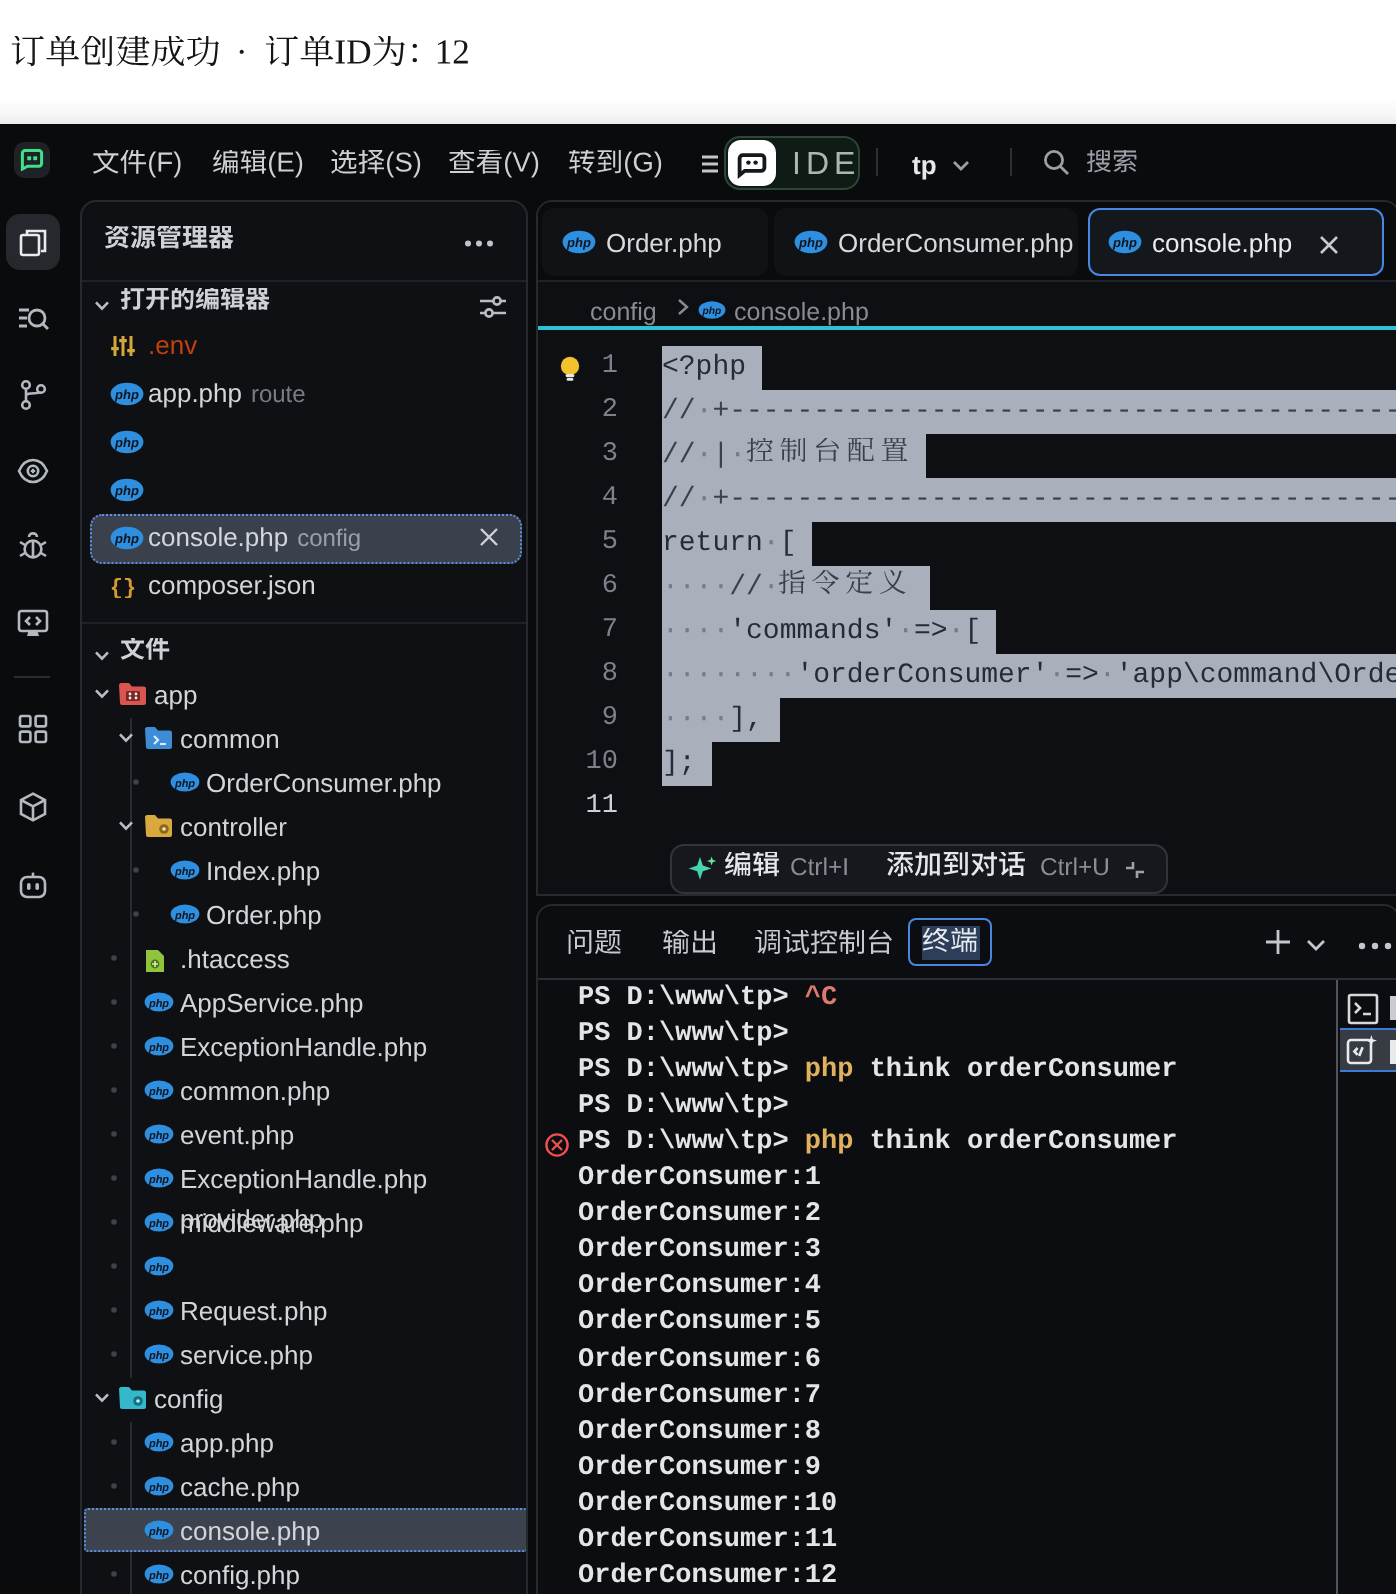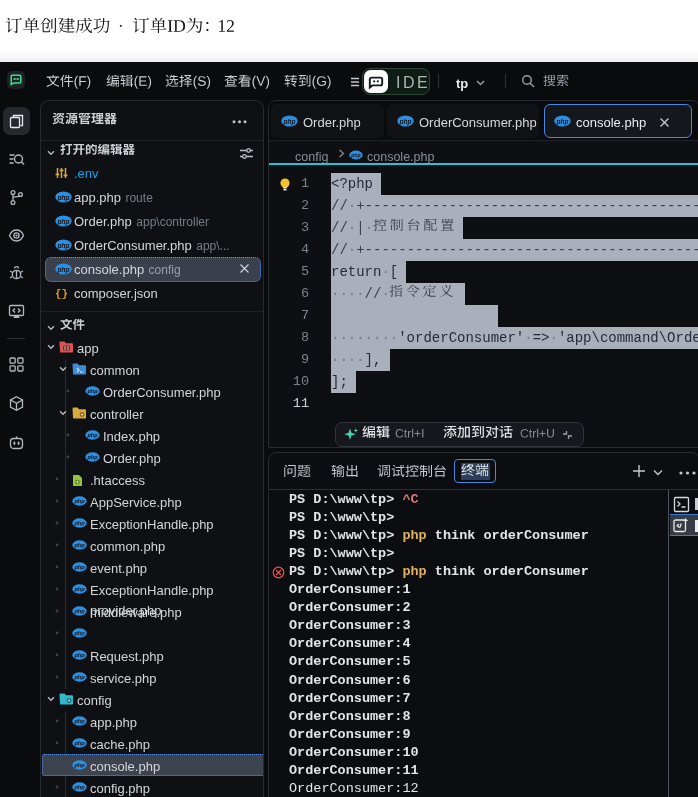--- a/index.html
+++ b/index.html
@@ -221,42 +221,40 @@
         <circle cx="9.5" cy="3.5" r="1.8" fill="#0f1013"></circle>
         <circle cx="5.5" cy="9.5" r="1.8" fill="#0f1013"></circle>
       </svg>
     </div>
 <div class="a" style="left:14px;top:66px;">
       <svg width="13" height="12" viewBox="0 0 13 12" stroke="#d4a73c" fill="none">
         <path d="M2.5 1v10M6.5 1v10M10.5 1v10" stroke-width="1.5"></path>
         <path d="M0.6 7.3h3.8M4.6 3.3h3.8M8.6 8.3h3.8" stroke-width="1.7"></path>
       </svg>
     </div>
-<div class="a" style="left:33px;top:63px;"><span style="color:#0ea5e9;font-size:13px;">.env</span></div>
+<div class="a" style="left:33px;top:63px;"><span style="color:#c2410c;font-size:13px;">.env</span></div>
 <div class="a" style="left:14px;top:90px;">
       <svg width="17" height="12" viewBox="0 0 17 12">
         <ellipse cx="8.5" cy="6" rx="8.2" ry="5.6" fill="#2e8fe0"></ellipse>
         <text x="8.5" y="8.6" font-family="Liberation Sans" font-size="6.5" font-weight="bold" font-style="italic" fill="#10141c" text-anchor="middle">php</text>
       </svg>
     </div>
 <div class="a" style="left:33px;top:87px;"><span style="color:#d4d6da;font-size:13px;">app.php</span> <span style="color:#767d86;font-size:12px;">route</span></div>
 <div class="a" style="left:14px;top:114px;">
       <svg width="17" height="12" viewBox="0 0 17 12">
         <ellipse cx="8.5" cy="6" rx="8.2" ry="5.6" fill="#2e8fe0"></ellipse>
         <text x="8.5" y="8.6" font-family="Liberation Sans" font-size="6.5" font-weight="bold" font-style="italic" fill="#10141c" text-anchor="middle">php</text>
       </svg>
     </div>
-<div class="a" style="left:33px;top:111px;"><span style="color:#d4d6da;font-size:13px;">Order.php</span> <span style="color:#767d86;font-size:12px;">app\controller</span></div>
 <div class="a" style="left:14px;top:138px;">
       <svg width="17" height="12" viewBox="0 0 17 12">
         <ellipse cx="8.5" cy="6" rx="8.2" ry="5.6" fill="#2e8fe0"></ellipse>
         <text x="8.5" y="8.6" font-family="Liberation Sans" font-size="6.5" font-weight="bold" font-style="italic" fill="#10141c" text-anchor="middle">php</text>
       </svg>
     </div>
-<div class="a" style="left:33px;top:135px;"><span style="color:#d4d6da;font-size:13px;">OrderConsumer.php</span> <span style="color:#767d86;font-size:12px;">app\...</span></div>
 <div class="a" style="left:4px;top:155.5px;width:216px;height:25px;background:#3a404c;border:1px dotted #5b8fe8;border-radius:6px;"></div>
 <div class="a" style="left:198px;top:162px;">
       <svg width="11" height="11" fill="none" stroke="#ced2d7" stroke-width="1.2">
         <path d="M1.5 1.5l8 8M9.5 1.5l-8 8"></path>
       </svg>
     </div>
 <div class="a" style="left:14px;top:162px;">
       <svg width="17" height="12" viewBox="0 0 17 12">
         <ellipse cx="8.5" cy="6" rx="8.2" ry="5.6" fill="#2e8fe0"></ellipse>
         <text x="8.5" y="8.6" font-family="Liberation Sans" font-size="6.5" font-weight="bold" font-style="italic" fill="#10141c" text-anchor="middle">php</text>
@@ -664,20 +662,23 @@
     </div>
 <div class="a" style="left:120px;top:184px;">
       <svg class="" width="68" height="15" fill="#3a414b">
         <path transform="translate(0.0,10.9)" d="M7.3 -2.3H11.6V-0.3H7.3ZM7.3 -2.7V-4.5H11.6V-2.7ZM6.4 -5V1.1H6.5C6.9 1.1 7.3 0.9 7.3 0.8V0.1H11.6V1H11.7C12 1 12.5 0.8 12.5 0.7V-4.4C12.8 -4.4 13 -4.5 13.1 -4.7L12 -5.5L11.5 -5H7.4L6.4 -5.4ZM11.6 -11.1C10.7 -10.4 8.9 -9.5 7.2 -8.9V-11.2C7.4 -11.2 7.6 -11.4 7.6 -11.5L6.3 -11.7V-7.3C6.3 -6.5 6.6 -6.3 7.9 -6.3H10C12.9 -6.3 13.4 -6.5 13.4 -6.9C13.4 -7.1 13.3 -7.2 13 -7.3L12.9 -8.7H12.8C12.6 -8 12.5 -7.5 12.3 -7.3C12.3 -7.2 12.2 -7.2 12 -7.2C11.7 -7.1 11 -7.1 10.1 -7.1H8C7.3 -7.1 7.2 -7.2 7.2 -7.4V-8.6C9 -8.9 10.9 -9.6 12.1 -10.2C12.5 -10.1 12.7 -10.1 12.8 -10.2ZM0.4 -4.4 0.9 -3.2C1 -3.3 1.1 -3.4 1.1 -3.6L2.7 -4.3V-0.3C2.7 -0.1 2.7 -0.1 2.4 -0.1C2.2 -0.1 0.9 -0.2 0.9 -0.2V0.1C1.5 0.1 1.8 0.2 2 0.4C2.2 0.5 2.2 0.8 2.3 1.1C3.5 0.9 3.6 0.5 3.6 -0.3V-4.8L5.8 -5.9L5.8 -6.1L3.6 -5.4V-8.1H5.5C5.7 -8.1 5.8 -8.2 5.9 -8.3C5.5 -8.8 4.8 -9.3 4.8 -9.3L4.2 -8.5H3.6V-11.2C3.9 -11.2 4.1 -11.4 4.1 -11.6L2.7 -11.7V-8.5H0.6L0.7 -8.1H2.7V-5.1C1.7 -4.8 0.8 -4.5 0.4 -4.4Z"></path>
         <path transform="translate(16.8,10.9)" d="M6 -8.2 5.8 -8.1C6.3 -7.5 7 -6.6 7.1 -5.8C8 -5.1 8.8 -7.1 6 -8.2ZM7.3 -11C8.3 -8.9 10.5 -7 12.7 -5.8C12.9 -6.2 13.2 -6.5 13.7 -6.7L13.7 -6.8C11.3 -7.9 8.9 -9.4 7.6 -11.2C7.9 -11.2 8.1 -11.3 8.1 -11.4L6.4 -11.9C5.6 -9.8 2.7 -6.9 0.4 -5.5L0.5 -5.3C3.1 -6.5 5.9 -8.9 7.3 -11ZM4.4 -2.4 4.3 -2.3C5.7 -1.5 7.6 -0 8.3 1.1C9.3 1.4 9.5 0.2 7.5 -1.1C8.8 -2.1 10.5 -3.5 11.3 -4.3C11.7 -4.4 11.9 -4.4 12 -4.5L10.9 -5.5L10.2 -4.9H2.1L2.2 -4.5H10.1C9.4 -3.6 8.2 -2.2 7.3 -1.3C6.6 -1.7 5.6 -2.1 4.4 -2.4Z"></path>
         <path transform="translate(33.6,10.9)" d="M6.1 -11.7 6 -11.6C6.5 -11.2 7 -10.4 7.1 -9.8C8 -9.1 8.9 -11.1 6.1 -11.7ZM2.4 -10.3 2.1 -10.2C2.2 -9.4 1.7 -8.6 1.1 -8.3C0.8 -8.1 0.6 -7.8 0.7 -7.5C0.9 -7.1 1.4 -7.1 1.8 -7.3C2.2 -7.6 2.6 -8.2 2.6 -9.1H11.7C11.6 -8.6 11.3 -8 11.2 -7.7L11.3 -7.6C11.8 -7.9 12.5 -8.5 12.9 -8.9C13.2 -9 13.3 -9 13.4 -9.1L12.3 -10.2L11.7 -9.5H2.5C2.5 -9.8 2.5 -10 2.4 -10.3ZM10.6 -7.9 10 -7.1H2.2L2.3 -6.7H6.5V-0.5C5.3 -0.8 4.5 -1.6 3.9 -2.9C4.1 -3.5 4.3 -4.1 4.4 -4.7C4.7 -4.7 4.9 -4.8 4.9 -5L3.5 -5.3C3.2 -3.1 2.4 -0.6 0.5 0.9L0.6 1.1C2.2 0.2 3.1 -1.1 3.7 -2.5C4.9 0.2 6.6 0.8 9.9 0.8C10.6 0.8 12.2 0.8 12.9 0.8C12.9 0.4 13.1 0.1 13.5 0.1V-0.1C12.6 -0.1 10.7 -0.1 9.9 -0.1C9 -0.1 8.2 -0.2 7.4 -0.3V-3.7H11.4C11.6 -3.7 11.7 -3.8 11.8 -3.9C11.3 -4.4 10.5 -4.9 10.5 -4.9L9.9 -4.1H7.4V-6.7H11.5C11.7 -6.7 11.8 -6.8 11.8 -6.9C11.4 -7.4 10.6 -7.9 10.6 -7.9Z"></path>
         <path transform="translate(50.4,10.9)" d="M5.4 -11.5 5.2 -11.4C5.9 -10.6 6.8 -9.2 7 -8.2C8 -7.3 8.8 -9.7 5.4 -11.5ZM11.9 -10.2 10.4 -10.6C9.8 -7.8 8.8 -5.3 7 -3.3C5 -5 3.7 -7.4 3 -10.3L2.7 -10.1C3.3 -7 4.5 -4.5 6.3 -2.6C4.9 -1.1 3 0 0.5 0.9L0.6 1.1C3.3 0.4 5.3 -0.7 6.9 -2.1C8.4 -0.7 10.2 0.4 12.4 1.1C12.6 0.6 13 0.3 13.5 0.3L13.5 0.2C11.2 -0.4 9.2 -1.4 7.6 -2.7C9.5 -4.7 10.7 -7.2 11.3 -10C11.7 -10 11.9 -10 11.9 -10.2Z"></path>
       </svg>
     </div>
 <div class="a" style="left:62px;top:204px;width:167px;height:22px;background:#a9b0bb;"></div>
+<div class="a" style="left:62px;top:206.5px;">
+      <div class="mono" style="font-size:14px;white-space:pre;"><span style="color:#747c87;">····</span><span style="color:#262c35;">'commands'</span><span style="color:#747c87;">·</span><span style="color:#262c35;">=&gt;</span><span style="color:#747c87;">·</span><span style="color:#262c35;">[</span></div>
+    </div>
 <div class="a" style="left:62px;top:226px;width:368px;height:22px;background:#a9b0bb;"></div>
 <div class="a" style="left:62px;top:228.5px;">
       <div class="mono" style="font-size:14px;white-space:pre;"><span style="color:#747c87;">········</span><span style="color:#262c35;">'orderConsumer'</span><span style="color:#747c87;">·</span><span style="color:#262c35;">=&gt;</span><span style="color:#747c87;">·</span><span style="color:#262c35;">'app\command\OrderConsumer',</span></div>
     </div>
 <div class="a" style="left:62px;top:248px;width:59px;height:22px;background:#a9b0bb;"></div>
 <div class="a" style="left:62px;top:250.5px;">
       <div class="mono" style="font-size:14px;white-space:pre;"><span style="color:#747c87;">····</span><span style="color:#262c35;">],</span></div>
     </div>
 <div class="a" style="left:62px;top:270px;width:25px;height:22px;background:#a9b0bb;"></div>
 <div class="a" style="left:62px;top:272.5px;">
@@ -834,21 +835,21 @@
 <div class="a" style="left:20px;top:273.8px;">
       <div class="mono" style="font-weight:bold;font-size:13.5px;white-space:pre;color:#e3e5e7;">OrderConsumer:9</div>
     </div>
 <div class="a" style="left:20px;top:291.9px;">
       <div class="mono" style="font-weight:bold;font-size:13.5px;white-space:pre;color:#e3e5e7;">OrderConsumer:10</div>
     </div>
 <div class="a" style="left:20px;top:310px;">
       <div class="mono" style="font-weight:bold;font-size:13.5px;white-space:pre;color:#e3e5e7;">OrderConsumer:11</div>
     </div>
 <div class="a" style="left:20px;top:328.1px;">
-      <div class="mono" style="font-weight:normal;font-size:13.5px;white-space:pre;color:#e3e5e7;">OrderConsumer:12</div>
+      <div class="mono" style="font-weight:bold;font-size:13.5px;white-space:pre;color:#e3e5e7;">OrderConsumer:12</div>
     </div>
 <div class="a" style="left:404px;top:43px;">
       <svg width="17" height="17" fill="none" stroke="#d6d9dc" stroke-width="1.3">
         <rect x="1.5" y="1.5" width="14" height="14" rx="1"></rect>
         <path d="M4.5 5.5l2.5 2.5-2.5 2.5M8.5 11h4"></path>
       </svg>
     </div>
 <div class="a" style="left:401px;top:61px;width:31px;height:22px;background:#363b44;border-top:1.5px solid #3a7bd5;border-bottom:1.5px solid #3a7bd5;"></div>
 <div class="a" style="left:404px;top:64px;">
       <svg width="16" height="16" fill="none" stroke="#e8eaed" stroke-width="1.3">

